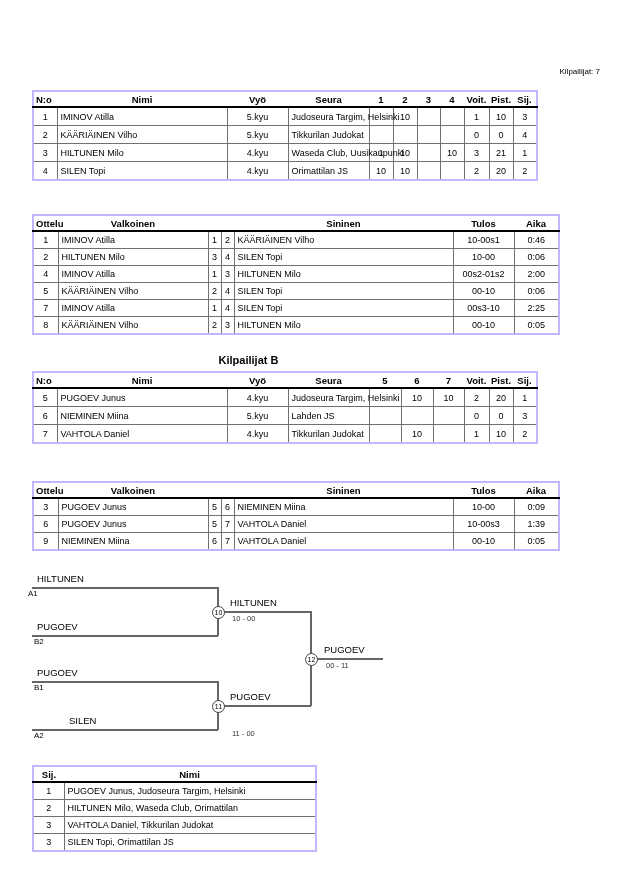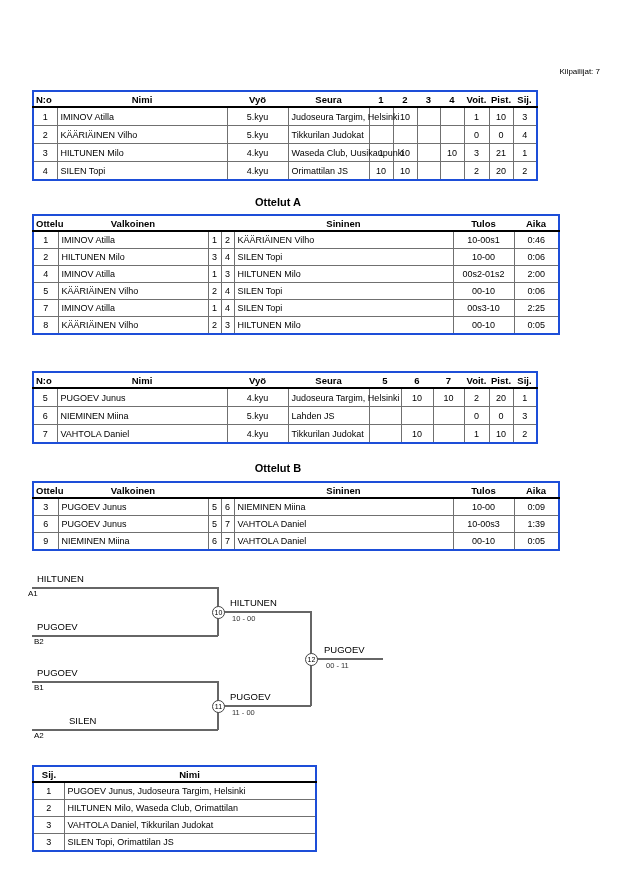--- a/index.html
+++ b/index.html
@@ -6,21 +6,21 @@
   #page{position:relative;width:630px;height:891px;background:#fff;
         font-family:"Liberation Sans","DejaVu Sans",sans-serif;color:#000;overflow:hidden;}
 
   .doc-title{position:absolute;top:42px;left:0;width:630px;text-align:center;
              font-size:18px;font-weight:bold;white-space:pre;}
   .count-label{position:absolute;top:67px;right:30px;font-size:8px;}
 
   .sec-title{position:absolute;font-size:11px;font-weight:bold;text-align:center;}
 
   table.tbl{position:absolute;border-collapse:collapse;table-layout:fixed;
-            border:2px solid #1d4ed8;font-size:9px;background:#fff;}
+            border:2px solid #c4b5fd;font-size:9px;background:#fff;}
   table.tbl td{border:1px solid #707070;padding:0 3px;overflow:visible;
                white-space:nowrap;vertical-align:middle;}
   table.tbl th{border:none;border-bottom:2px solid #000;font-size:9.5px;font-weight:bold;
                height:14px;padding:0 2px;overflow:visible;white-space:nowrap;vertical-align:middle;}
   table.ktbl td{height:17px;}
   table.otbl td{height:16px;}
   table.rtbl td{height:16px;}
   .c{text-align:center;}
   .l{text-align:left;}
   th.thick, td.thick{border-left:2px solid #000;}
@@ -120,21 +120,20 @@
       <td class="c">10</td>
       <td class="c"></td>
       <td class="c"></td>
       <td class="c thick">2</td>
       <td class="c">20</td>
       <td class="c">2</td>
     </tr>
   </tbody>
     </table>
 
-  <div class="sec-title" style="top:196px;left:0;width:556px;">Ottelut A</div>
 
   <table class="tbl otbl" style="left:32px;top:214px;width:526px;">
     <colgroup>
       <col style="width:25px">
         <col style="width:150px">
         <col style="width:13px">
         <col style="width:13px">
       <col style="width:219px">
         <col style="width:61px">
         <col style="width:45px">
@@ -199,20 +198,21 @@
       <td>KÄÄRIÄINEN Vilho</td>
       <td class="c">2</td>
       <td class="c">3</td>
       <td>HILTUNEN Milo</td>
       <td class="c">00-10</td>
       <td class="c">0:05</td>
     </tr>
   </tbody>
     </table>
 
+  <div class="sec-title" style="top:354px;left:0;width:497px;">Kilpailijat B</div>
 
   <table class="tbl ktbl" style="left:32px;top:371px;width:505px;">
     <colgroup>
       <col style="width:24px">
         <col style="width:170px">
         <col style="width:61px">
         <col style="width:81px">
       <col style="width:32px">
         <col style="width:32px">
         <col style="width:31px">
@@ -265,21 +265,20 @@
       <td class="c"></td>
       <td class="c">10</td>
       <td class="c"></td>
       <td class="c thick">1</td>
       <td class="c">10</td>
       <td class="c">2</td>
     </tr>
   </tbody>
     </table>
 
-  <div class="sec-title" style="top:462px;left:0;width:556px;">Ottelut B</div>
 
   <table class="tbl otbl" style="left:32px;top:481px;width:526px;">
     <colgroup>
       <col style="width:25px">
         <col style="width:150px">
         <col style="width:13px">
         <col style="width:13px">
       <col style="width:219px">
         <col style="width:61px">
         <col style="width:45px">
@@ -341,21 +340,21 @@
     <div class="bname" style="left:37px;top:667px;">PUGOEV</div>
     <div class="bl-h" style="left:32px;top:681px;width:186px;"></div>
     <div class="bseed" style="left:34px;top:683px;">B1</div>
     <div class="bname" style="left:37px;top:715px;margin-left:32px;">SILEN</div>
     <div class="bl-h" style="left:32px;top:729px;width:186px;"></div>
     <div class="bseed" style="left:34px;top:731px;">A2</div>
     <div class="bl-v" style="left:217px;top:681px;height:49px;"></div>
     <div class="bl-h" style="left:217px;top:705px;width:94px;"></div>
     <div class="bcircle" style="left:212px;top:700px;">11</div>
     <div class="bname" style="left:230px;top:691px;">PUGOEV</div>
-    <div class="bscore" style="left:232px;top:708px;text-align:center;">11 - 00</div>
+    <div class="bscore" style="left:232px;top:729px;text-align:center;">11 - 00</div>
 
     <div class="bl-v" style="left:310px;top:611px;height:95px;"></div>
     <div class="bl-h" style="left:310px;top:658px;width:73px;"></div>
     <div class="bcircle" style="left:305px;top:653px;">12</div>
     <div class="bname" style="left:324px;top:644px;">PUGOEV</div>
     <div class="bscore" style="left:326px;top:661px;">00 - 11</div>
   </div>
 
 
   <table class="tbl rtbl" style="left:32px;top:765px;width:283px;">

